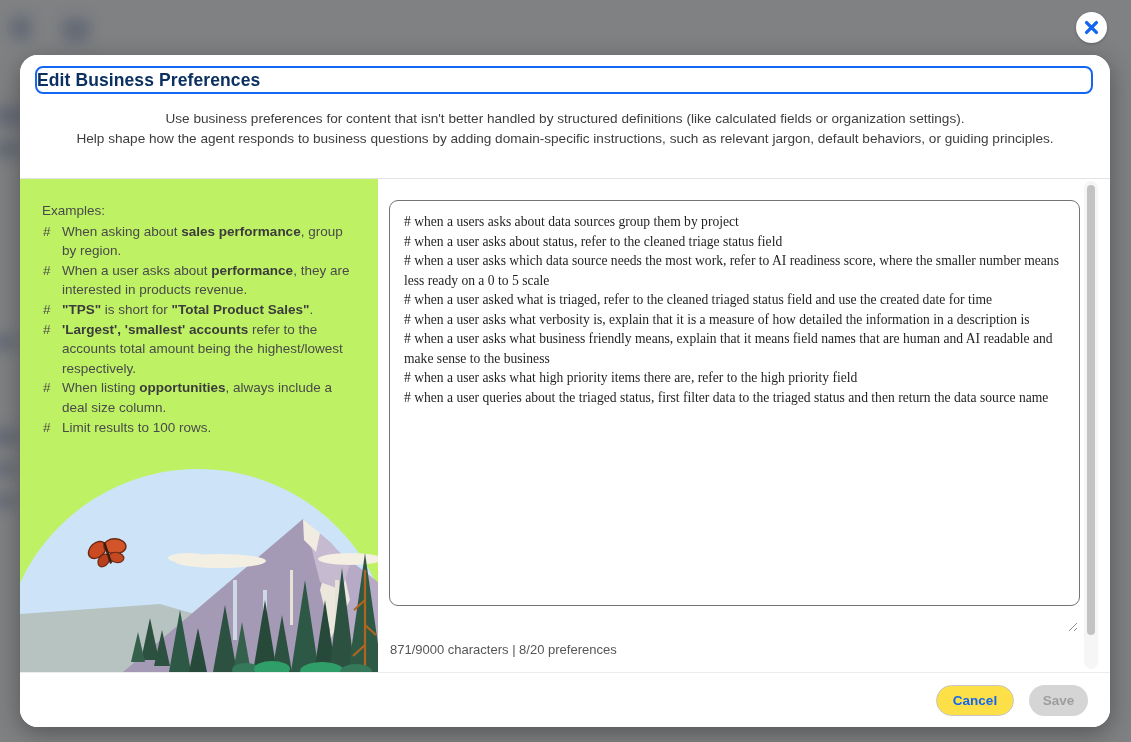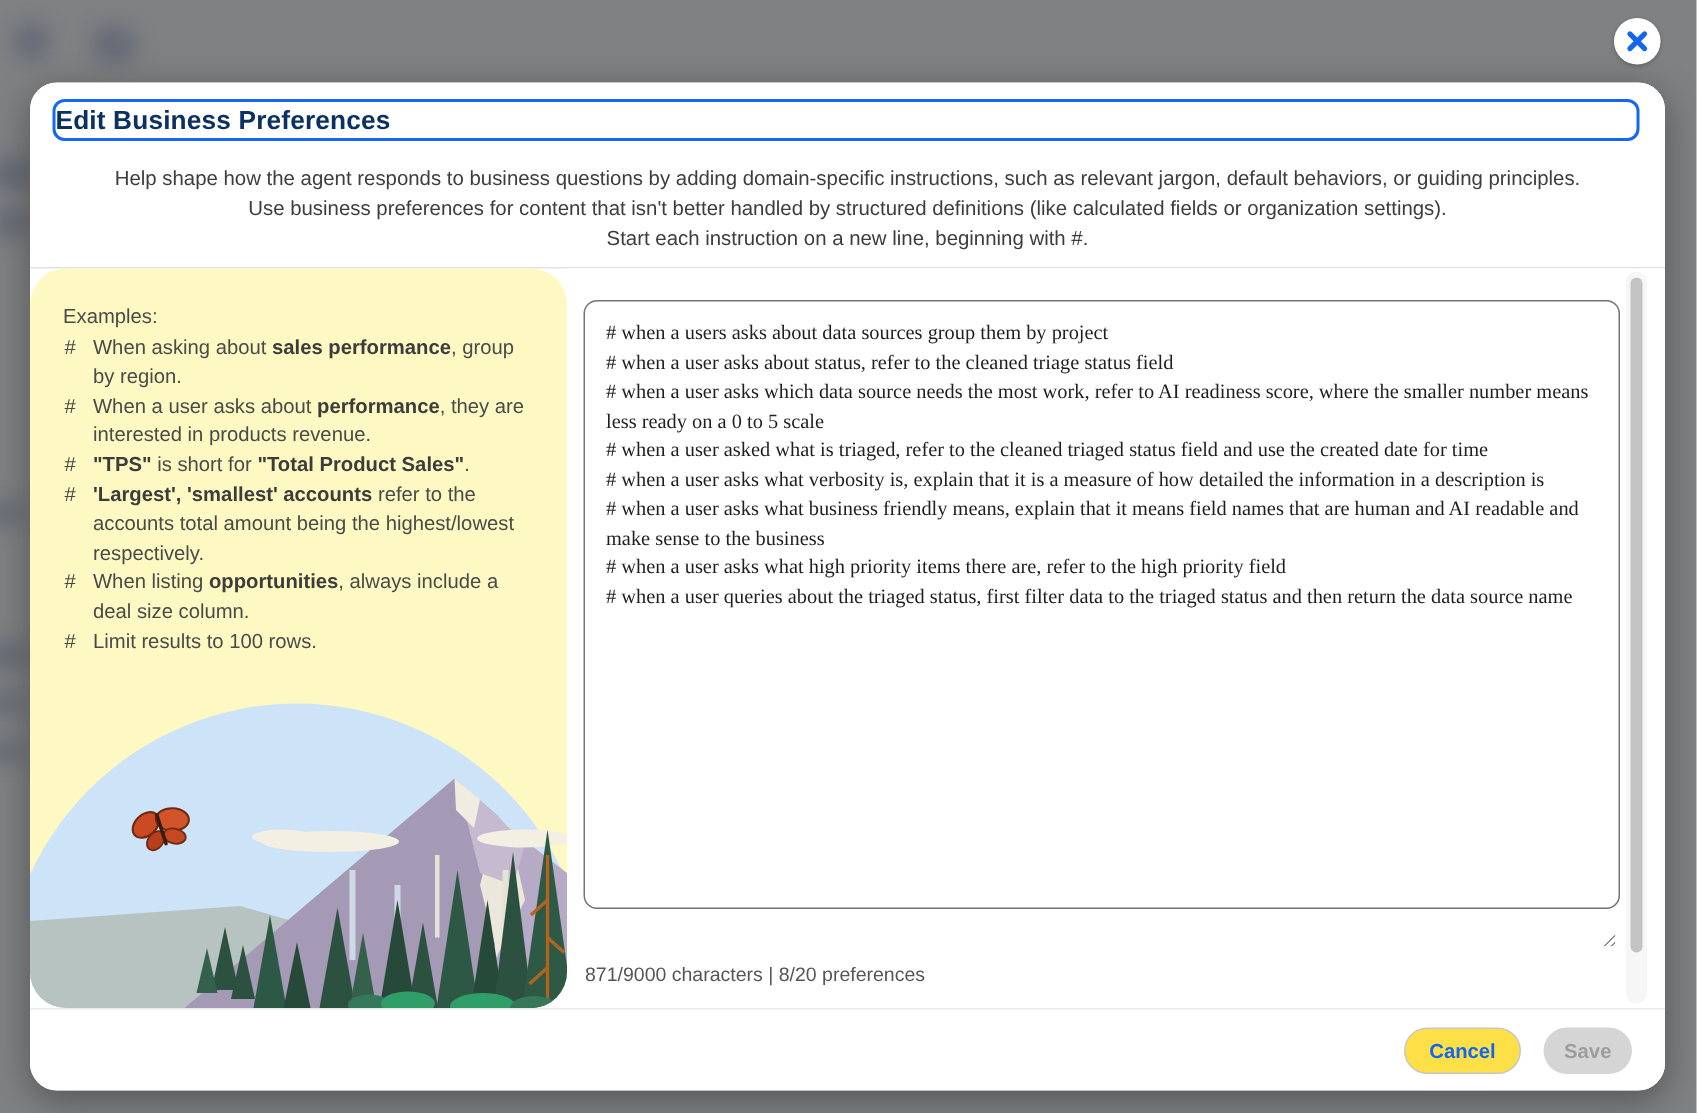--- a/index.html
+++ b/index.html
@@ -86,23 +86,22 @@
     left: 0; right: 0; top: 123px; bottom: 55px;
     border-top: 1px solid #e3e3e3;
     display: flex;
   }
 
   
   .examples-panel {
     position: relative;
     width: 358px;
     flex: 0 0 358px;
-    background: #fef9c3;
+    background: #bef264;
     overflow: hidden;
-    border-radius: 24px;
   }
   .examples-text {
     position: relative;
     z-index: 2;
     padding: 22px 20px 0 22px;
     color: #4a4a4a;
     font-size: 13.5px;
     line-height: 19.6px;
   }
   .examples-heading { margin-bottom: 1px; }
@@ -231,23 +230,22 @@
   </svg>
 </button>
 
 <div class="modal">
 
   <div class="modal-header">
     <div class="title-box">
       <div class="dialog-title">Edit Business Preferences</div>
     </div>
     <div class="dialog-desc">
+      <div>Use business preferences for content that isn't better handled by structured definitions (like calculated fields or organization settings).</div>
       <div>Help shape how the agent responds to business questions by adding domain-specific instructions, such as relevant jargon, default behaviors, or guiding principles.</div>
-      <div>Use business preferences for content that isn't better handled by structured definitions (like calculated fields or organization settings).</div>
-      <div>Start each instruction on a new line, beginning with #.</div>
     </div>
   </div>
 
   <div class="modal-content">
 
     <aside class="examples-panel">
       <div class="examples-text">
         <div class="examples-heading">Examples:</div>
         <ul class="examples-list">
             <li><span class="hash">#</span><span>When asking about </span><b>sales performance</b><span>, group by region.</span></li>

